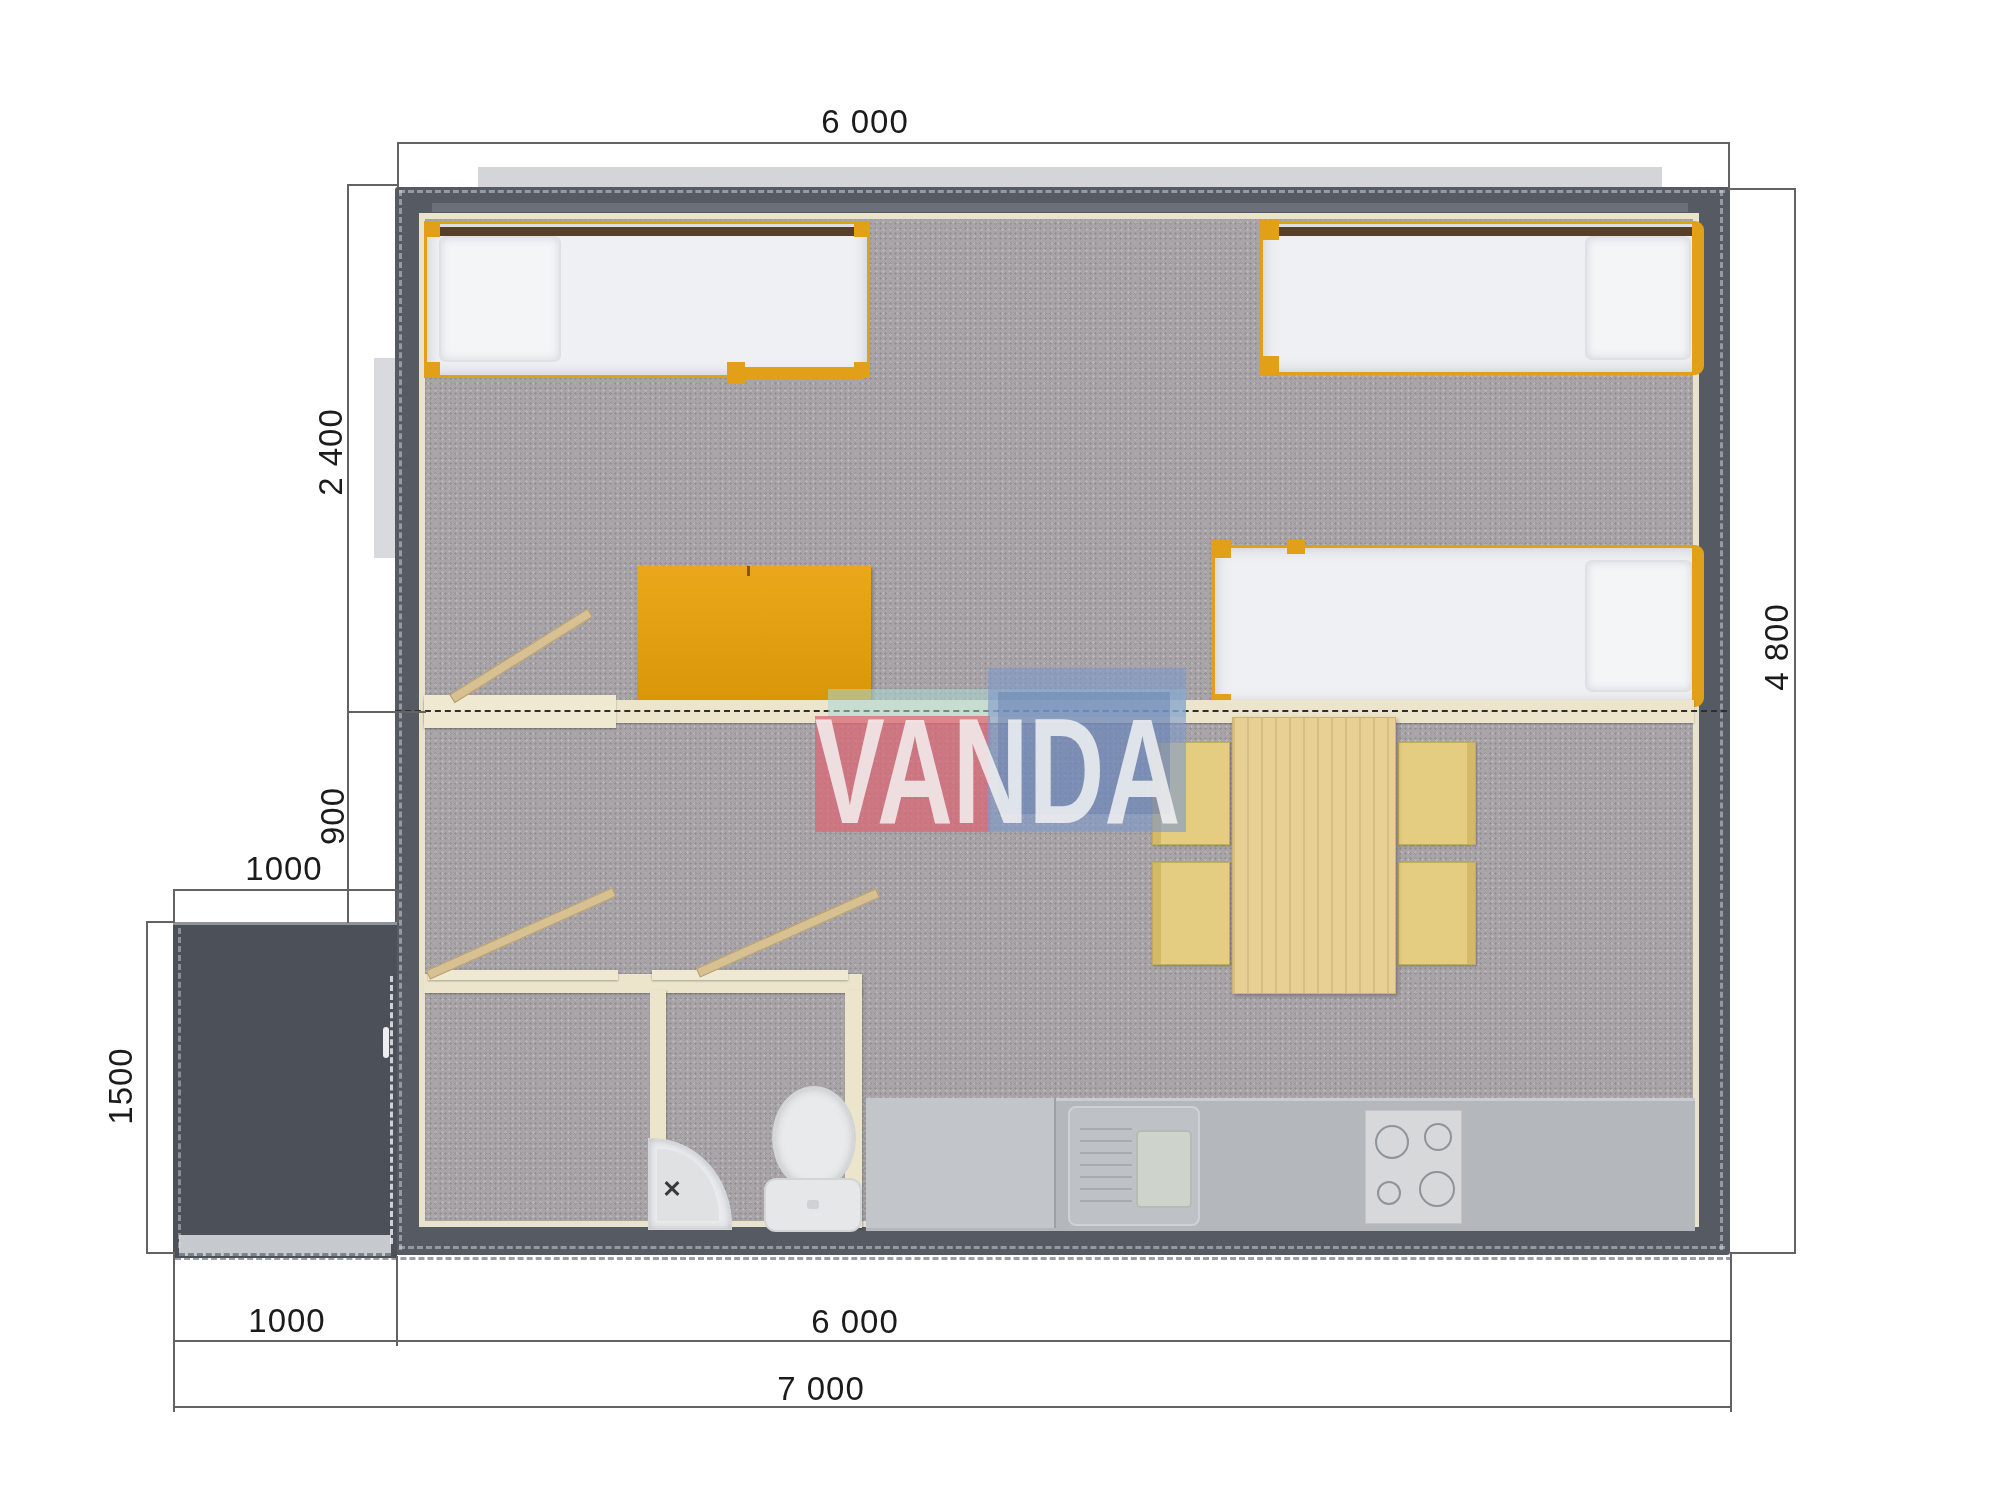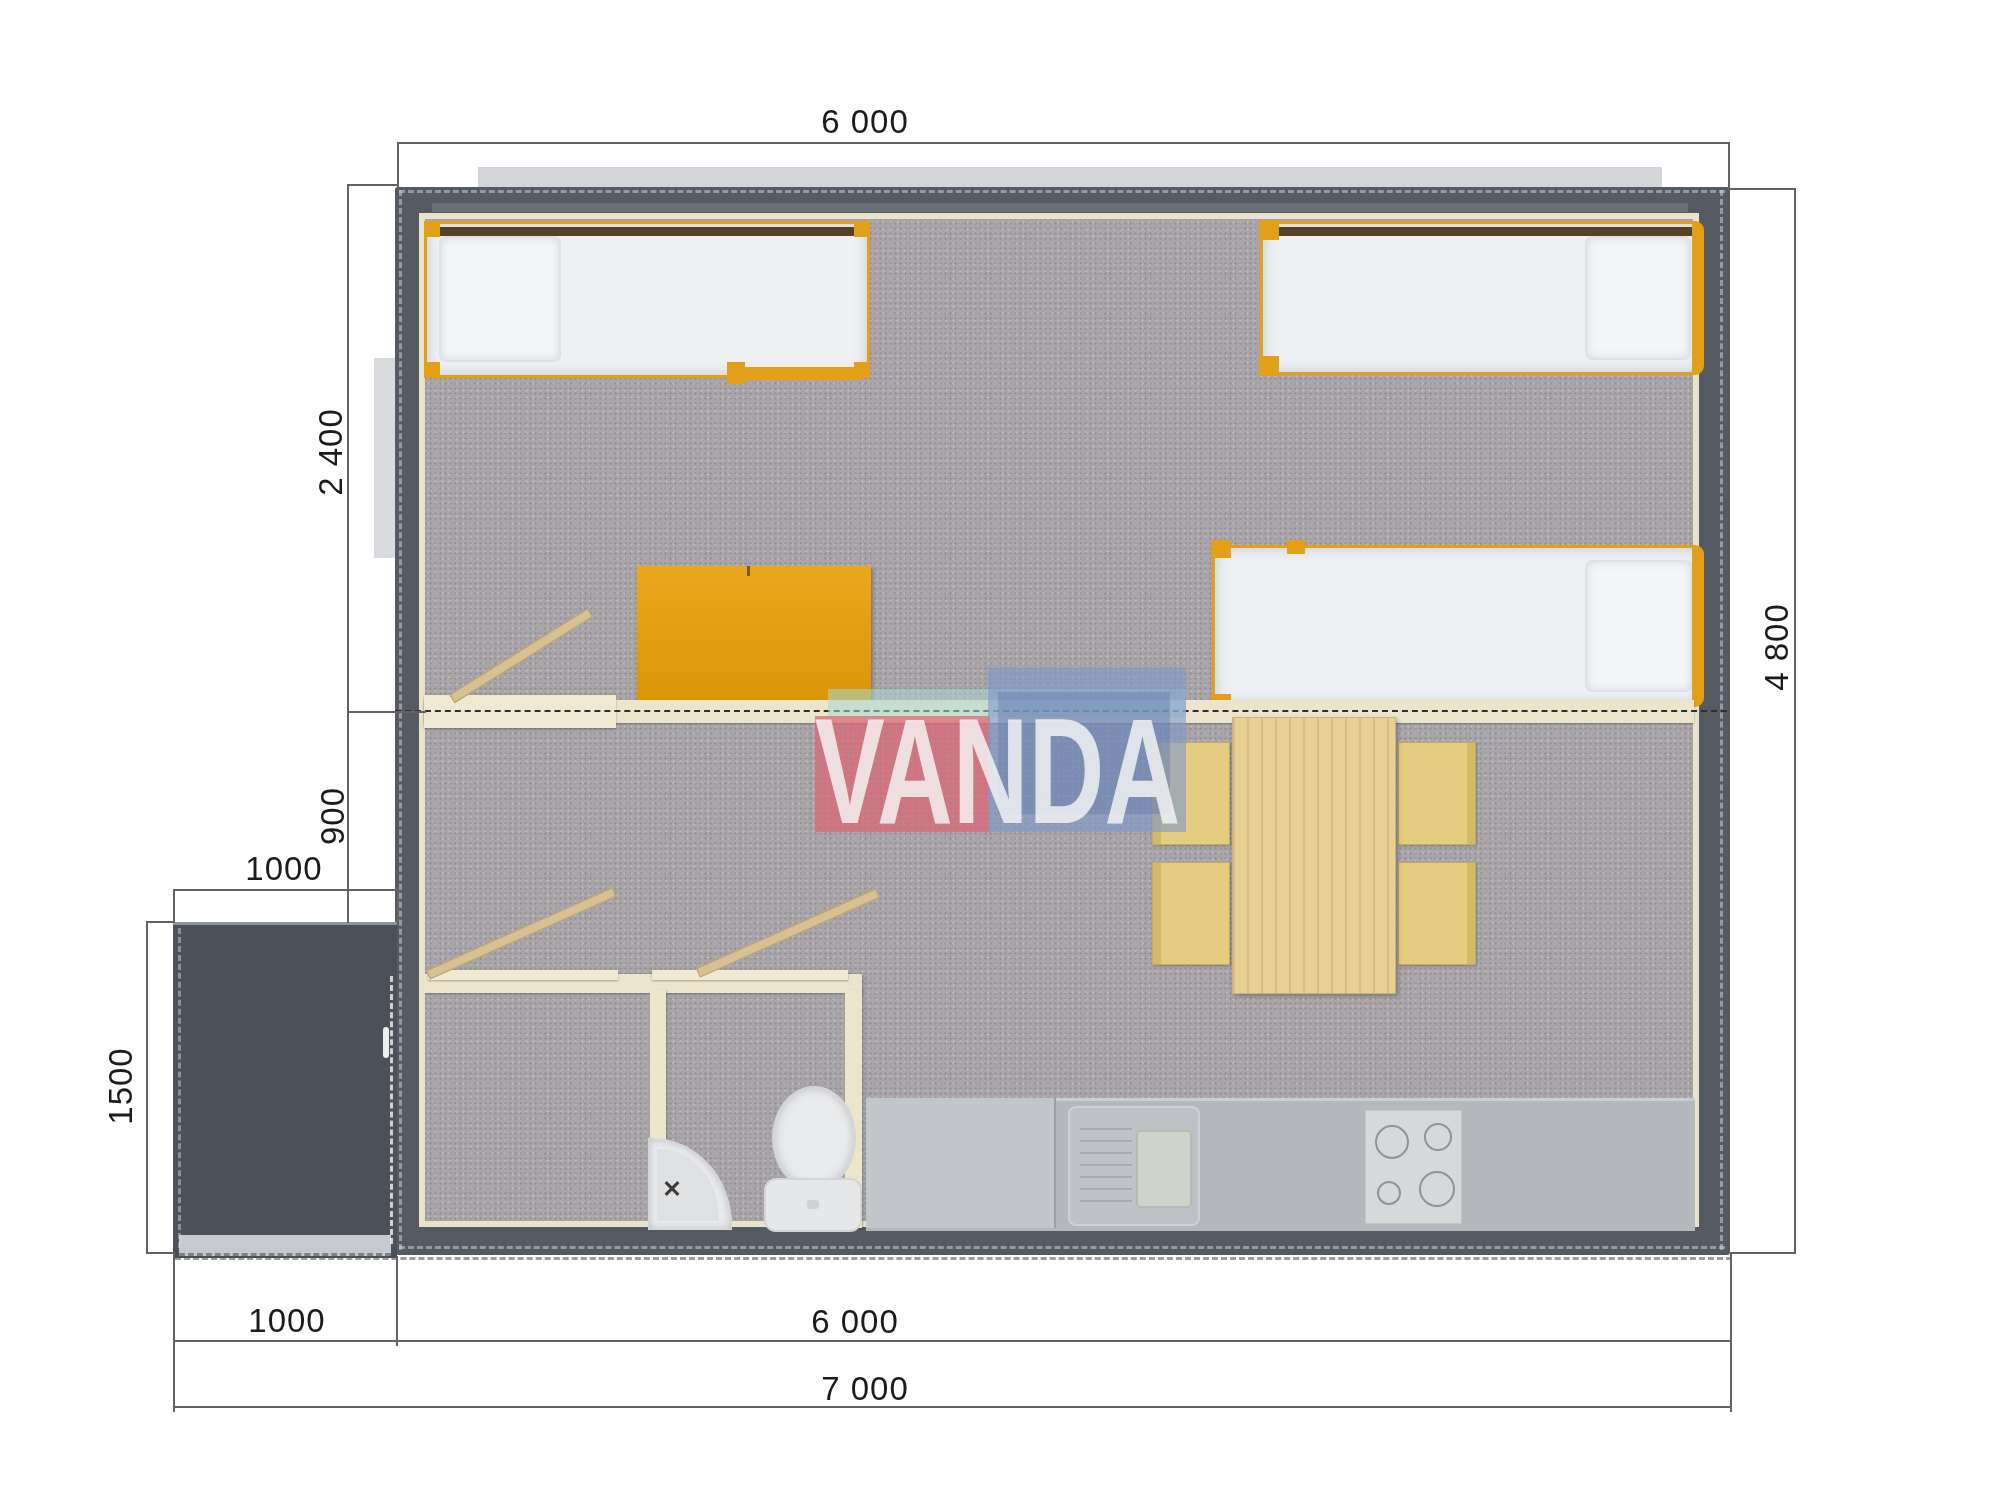--- a/index.html
+++ b/index.html
@@ -207,15 +207,15 @@
   <div class="dl" style="left:1730px;top:1252px;width:65px;height:2px;"></div>
   <div class="dim-label rot" style="left:1707px;top:630px;">4 800</div>
 
   <div class="dl" style="left:173px;top:1340px;width:1559px;height:2px;"></div>
   <div class="dl" style="left:396px;top:1256px;width:2px;height:90px;"></div>
   <div class="dl" style="left:173px;top:1254px;width:2px;height:158px;"></div>
   <div class="dl" style="left:1730px;top:1254px;width:2px;height:158px;"></div>
   <div class="dim-label" style="left:217px;top:1304px;">1000</div>
   <div class="dim-label" style="left:785px;top:1305px;">6 000</div>
   <div class="dl" style="left:173px;top:1406px;width:1559px;height:2px;"></div>
-  <div class="dim-label" style="left:795px;top:1372px;">7 000</div>
+  <div class="dim-label" style="left:751px;top:1372px;">7 000</div>
 
 </div>
 
 </body></html>

